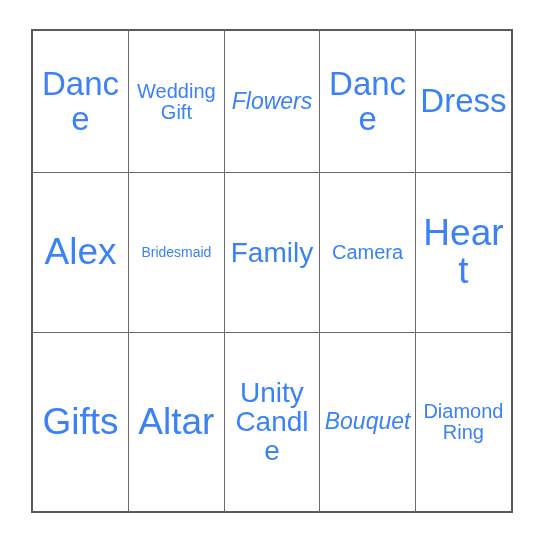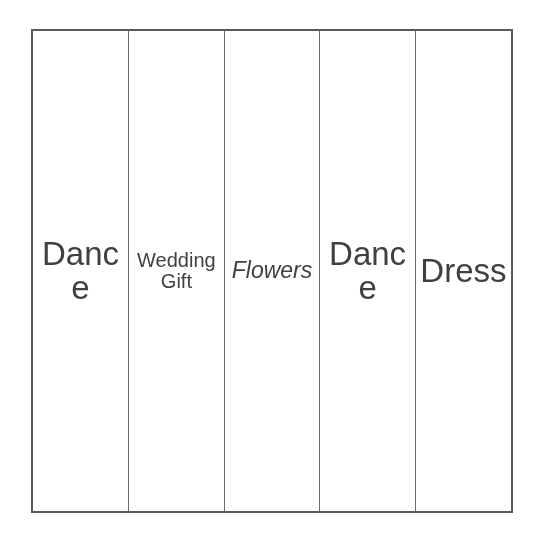--- a/index.html
+++ b/index.html
@@ -24,21 +24,21 @@
     width: 100%;
     height: 100%;
     border-collapse: collapse;
     table-layout: fixed;
   }
   #bingo-grid td {
     border: 1px solid #6b6b6b;
     padding: 1px 3px;
     text-align: center;
     vertical-align: middle;
-    color: #404040;
+    color: #3b82f6;
     line-height: 1.04;
     overflow: hidden;
     word-wrap: break-word;
   }
   #bingo-grid tr:first-child td { border-top: none; }
   #bingo-grid tr:last-child td { border-bottom: none; }
   #bingo-grid td:first-child { border-left: none; }
   #bingo-grid td:last-child { border-right: none; }
 
   
@@ -56,15 +56,29 @@
 <div id="bingo-card">
   <table id="bingo-grid">
     <tbody>
       <tr>
         <td class="sz-xl">Dance</td>
         <td class="sz-s">Wedding Gift</td>
         <td class="sz-m">Flowers</td>
         <td class="sz-xl">Dance</td>
         <td class="sz-xl">Dress</td>
       </tr>
+      <tr>
+        <td class="sz-xxl">Alex</td>
+        <td class="sz-xxs">Bridesmaid</td>
+        <td class="sz-l">Family</td>
+        <td class="sz-s">Camera</td>
+        <td class="sz-xxl">Heart</td>
+      </tr>
+      <tr>
+        <td class="sz-xxl">Gifts</td>
+        <td class="sz-xxl">Altar</td>
+        <td class="sz-l">Unity Candle</td>
+        <td class="sz-m">Bouquet</td>
+        <td class="sz-s">Diamond Ring</td>
+      </tr>
     </tbody>
   </table>
 </div>
 
 </body></html>

